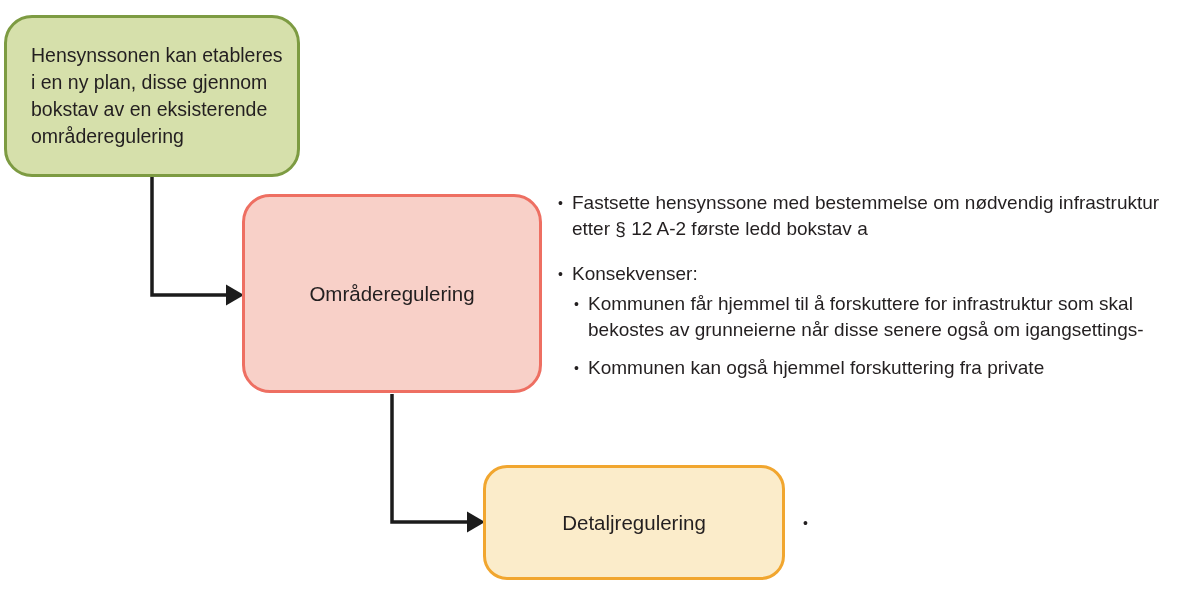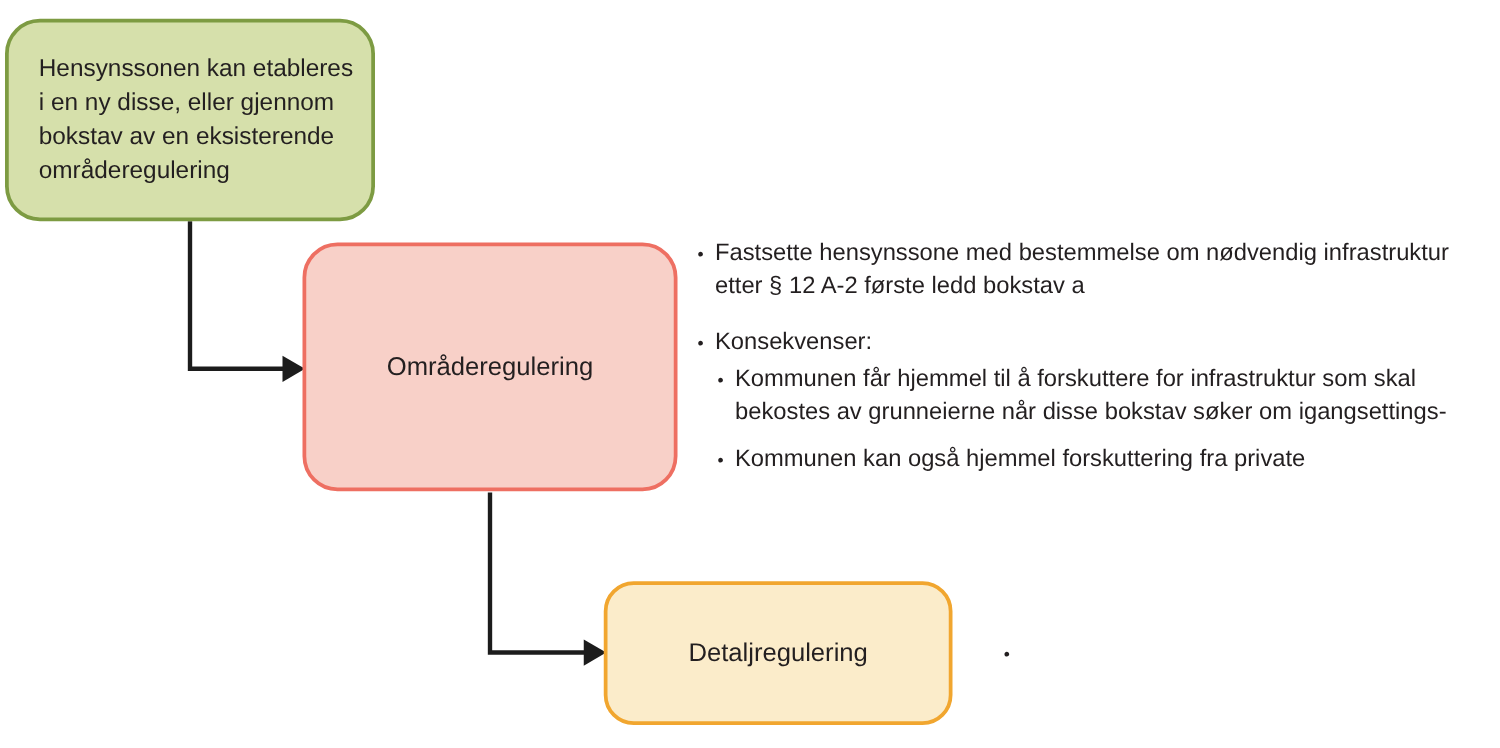--- a/index.html
+++ b/index.html
@@ -42,21 +42,21 @@
   .box-pink {
     left: 242px; top: 194px;
     width: 300px; height: 199px;
     background: #f8d0c8;
     border: 3px solid #ee6f62;
     border-radius: 28px;
     font-size: 20.5px;
   }
   .box-yellow {
     left: 483px; top: 465px;
-    width: 279px; height: 115px;
+    width: 302px; height: 115px;
     background: #fbecca;
     border: 3px solid #f1a62f;
     border-radius: 24px;
     font-size: 20.5px;
   }
   .annot {
     position: absolute;
     font-size: 19px;
     line-height: 26px;
   }
@@ -91,21 +91,21 @@
     </g>
     <g>
       <path d="M392,394 L392,522 L469,522" fill="none" stroke="#1c1c1c" stroke-width="3.5"></path>
       <polygon points="467,511.5 467,532.5 485,522" fill="#1c1c1c"></polygon>
     </g>
   </svg>
 
   <div class="box box-green">
     <div class="multiline">
       <div>Hensynssonen kan etableres</div>
-      <div>i en ny disse, eller gjennom</div>
+      <div>i en ny plan, disse gjennom</div>
       <div>bokstav av en eksisterende</div>
       <div>områderegulering</div>
     </div>
   </div>
 
   <div class="box box-pink">
     <span>Områderegulering</span>
   </div>
 
   <div class="box box-yellow">
@@ -127,21 +127,21 @@
       <div class="bullet-text">
         <div>Konsekvenser:</div>
       </div>
     </div>
 
     <div class="sublist">
       <div class="bullet-row mb-md">
         <span class="bullet">•</span>
         <div class="bullet-text">
           <div>Kommunen får hjemmel til å forskuttere for infrastruktur som skal</div>
-          <div>bekostes av grunneierne når disse bokstav søker om igangsettings-</div>
+          <div>bekostes av grunneierne når disse senere også om igangsettings-</div>
         </div>
       </div>
 
       <div class="bullet-row">
         <span class="bullet">•</span>
         <div class="bullet-text">
           <div>Kommunen kan også hjemmel forskuttering fra private</div>
         </div>
       </div>
     </div>

